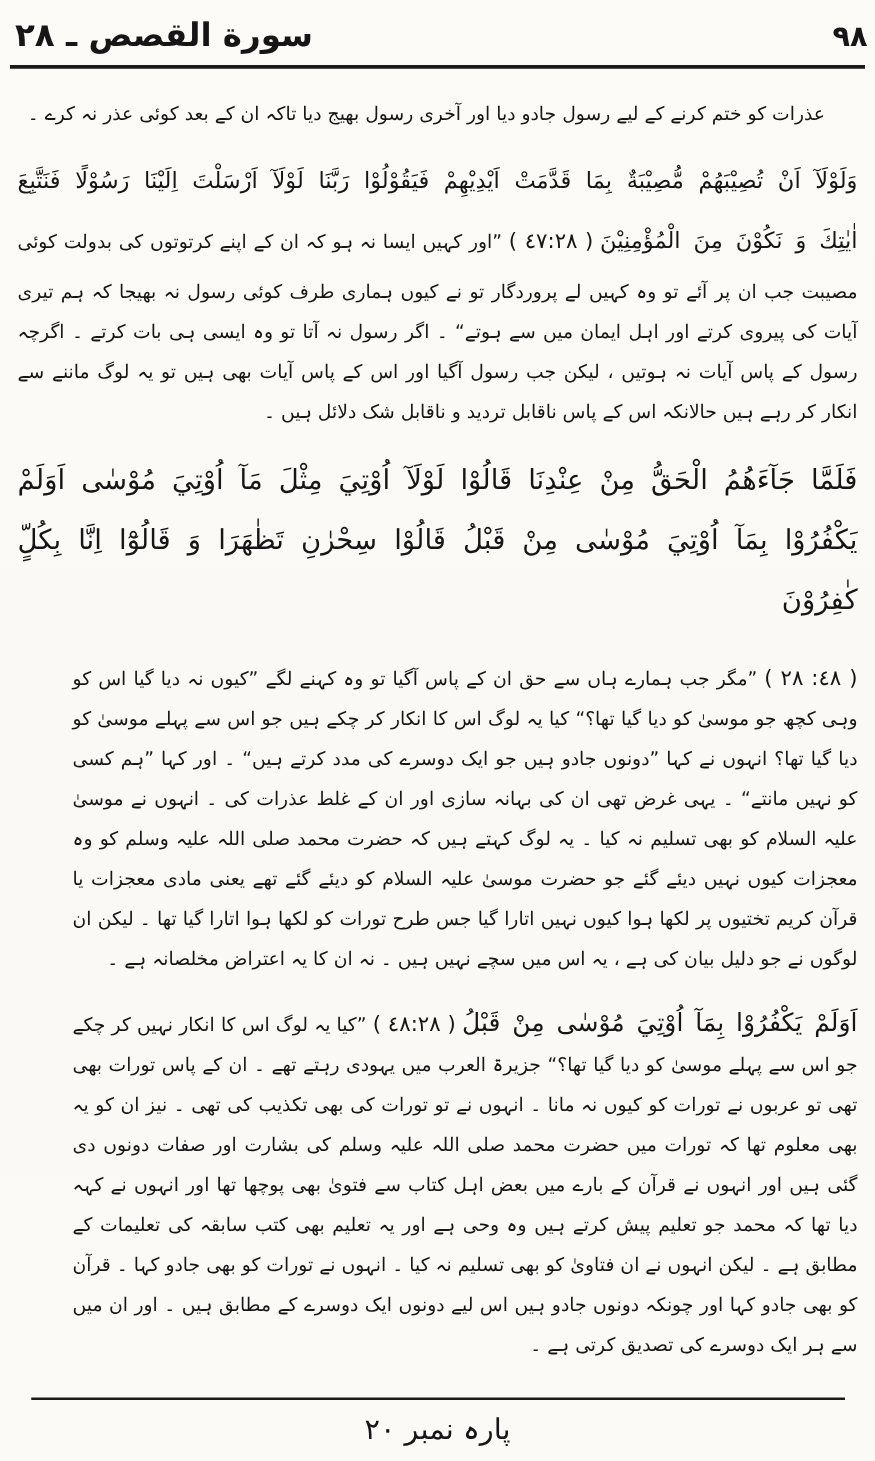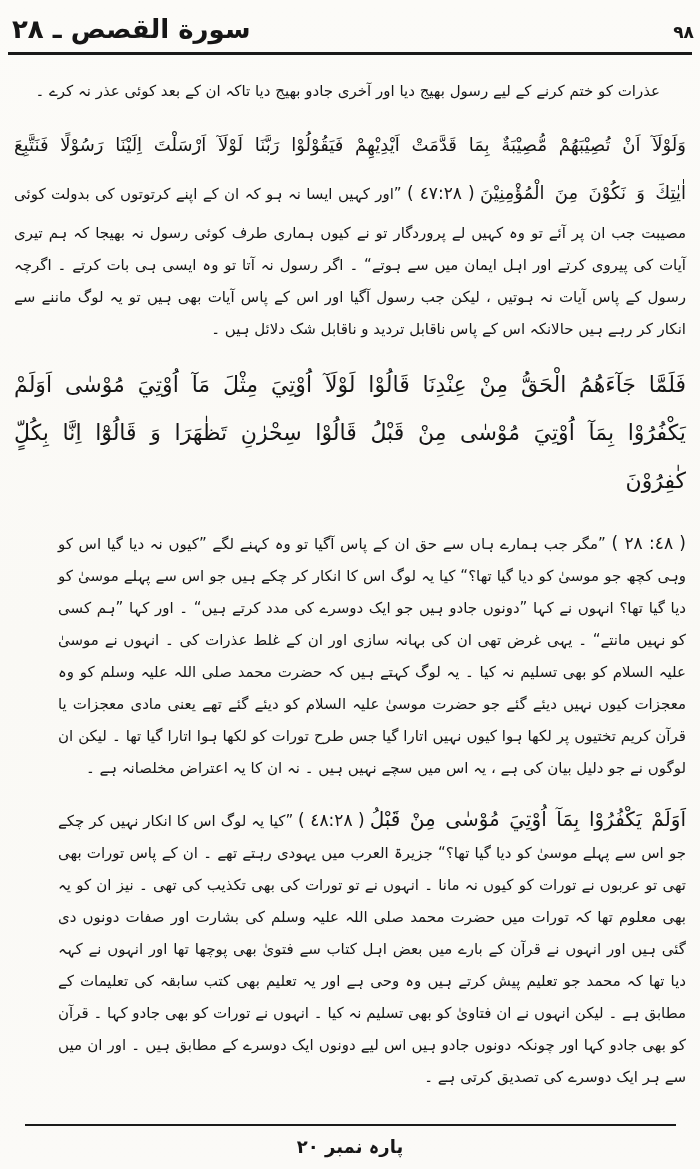--- a/index.html
+++ b/index.html
@@ -27,21 +27,21 @@
     padding: 6px 4px 8px 4px;
     border-bottom: 3px solid #1a1a1a;
   }
   .hdr-title {
     font-size: 26px;
     font-weight: bold;
     letter-spacing: 0.5px;
     white-space: nowrap;
   }
   .hdr-num {
-    font-size: 17px;
+    font-size: 23px;
     font-weight: bold;
     transform: translateX(6px);
   }
   
   .content {
     direction: rtl;
     padding: 0 6px;
     height: 1050px;
     overflow: hidden;
   }
@@ -96,37 +96,37 @@
     text-align: center;
   }
   .footer-rule {
     border: none;
     border-top: 2.5px solid #1a1a1a;
     width: 93%;
     margin: 0 auto 10px auto;
   }
   .footer-label {
     direction: rtl;
-    font-size: 18px;
-    font-weight: bold;
+    font-size: 23px;
+    font-weight: normal;
   }
 </style>
 </head>
 <body>
 
 <div class="page">
 
   <div class="page-header">
     <span class="hdr-num">٩٨</span>
     <span class="hdr-title">سورة القصص ـ ٢٨</span>
   </div>
 
   <div class="content">
 
-    <p class="urdu-para intro-para">عذرات کو ختم کرنے کے لیے رسول بھیج دیا اور آخری جادو بھیج دیا تاکہ ان کے بعد کوئی عذر نہ کرے ۔</p>
+    <p class="urdu-para intro-para">عذرات کو ختم کرنے کے لیے رسول جادو دیا اور آخری رسول بھیج دیا تاکہ ان کے بعد کوئی عذر نہ کرے ۔</p>
 
     <p class="urdu-para verse-mixed">
       <span class="arabic-verse">وَلَوْلَآ اَنْ تُصِيْبَهُمْ مُّصِيْبَةٌ بِمَا قَدَّمَتْ اَيْدِيْهِمْ فَيَقُوْلُوْا رَبَّنَا لَوْلَآ اَرْسَلْتَ اِلَيْنَا رَسُوْلًا فَنَتَّبِعَ اٰيٰتِكَ وَ نَكُوْنَ مِنَ الْمُؤْمِنِيْنَ</span>
       <span class="ayah-ref">( ٤٧:٢٨ )</span>
       <span>”اور کہیں ایسا نہ ہو کہ ان کے اپنے کرتوتوں کی بدولت کوئی مصیبت جب ان پر آئے تو وہ کہیں لے پروردگار تو نے کیوں ہماری طرف کوئی رسول نہ بھیجا کہ ہم تیری آیات کی پیروی کرتے اور اہل ایمان میں سے ہوتے“ ۔ اگر رسول نہ آتا تو وہ ایسی ہی بات کرتے ۔ اگرچہ رسول کے پاس آیات نہ ہوتیں ، لیکن جب رسول آگیا اور اس کے پاس آیات بھی ہیں تو یہ لوگ ماننے سے انکار کر رہے ہیں حالانکہ اس کے پاس ناقابل تردید و ناقابل شک دلائل ہیں ۔</span>
     </p>
 
     <p class="verse-standalone">فَلَمَّا جَآءَهُمُ الْحَقُّ مِنْ عِنْدِنَا قَالُوْا لَوْلَآ اُوْتِيَ مِثْلَ مَآ اُوْتِيَ مُوْسٰى اَوَلَمْ يَكْفُرُوْا بِمَآ اُوْتِيَ مُوْسٰى مِنْ قَبْلُ قَالُوْا سِحْرٰنِ تَظٰهَرَا وَ قَالُوْٓا اِنَّا بِكُلٍّ كٰفِرُوْنَ</p>
 
     <p class="urdu-para commentary">

